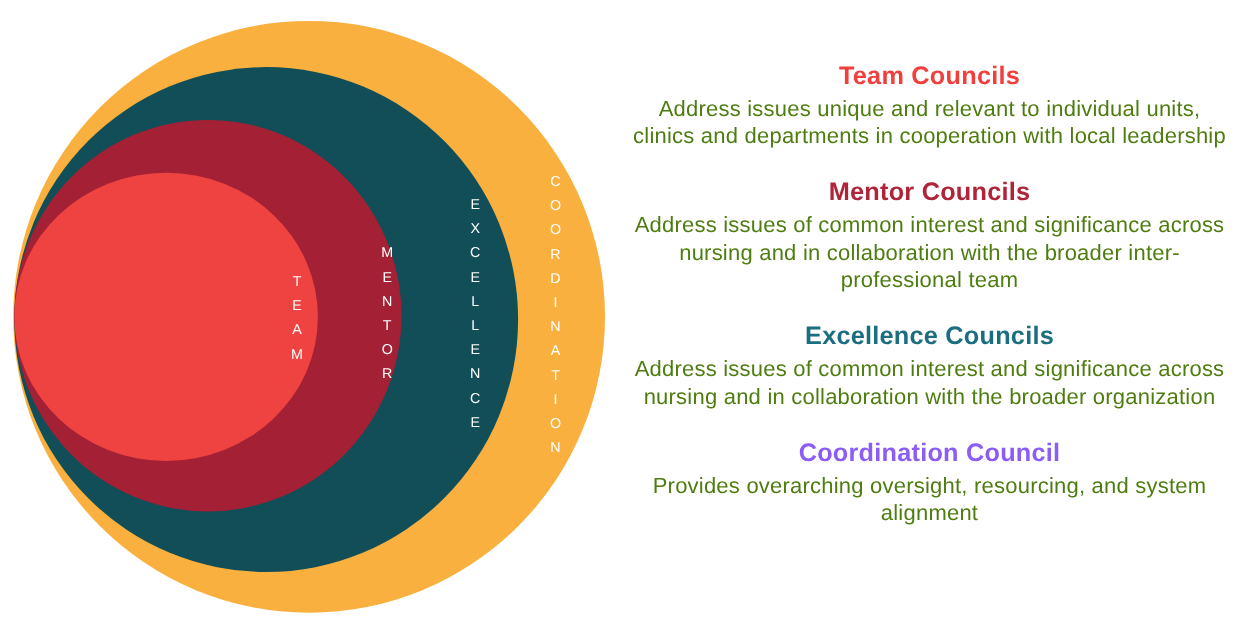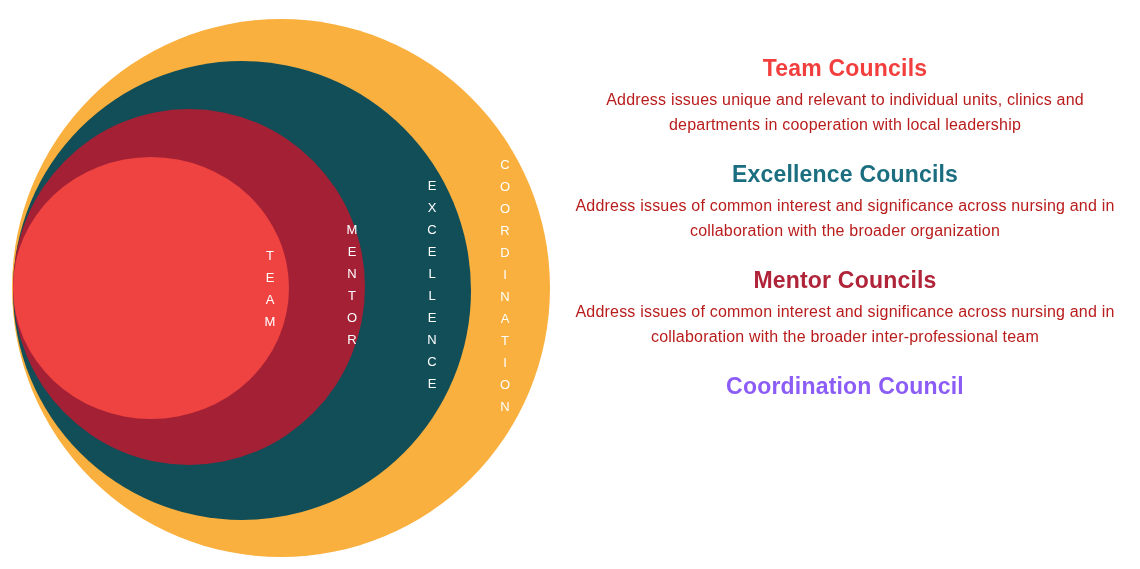--- a/index.html
+++ b/index.html
@@ -53,24 +53,24 @@
   }
   .council-block { margin: 0 0 23px 0; }
   .council-title {
     font-size: 23px;
     line-height: 28px;
     margin: 0 0 5px 0;
     font-weight: bold;
     letter-spacing: 0.2px;
   }
   .council-desc {
-    font-size: 16px;
+    font-size: 20px;
     line-height: 25px;
     margin: 0;
-    color: #b91c1c;
+    color: #4d7c0f;
     letter-spacing: 0.2px;
   }
 </style>
 </head>
 <body>
 
 <div class="canvas">
 
   <div class="diagram">
     <div class="circle c-coordination" style="background: rgb(249, 176, 62);"></div>
@@ -85,27 +85,28 @@
   </div>
 
   <div class="legend">
 
     <div class="council-block">
       <h2 class="council-title" style="color: rgb(242, 63, 62);">Team Councils</h2>
       <p class="council-desc">Address issues unique and relevant to individual units, clinics and departments in cooperation with local leadership</p>
     </div>
 
     <div class="council-block">
+      <h2 class="council-title" style="color: rgb(176, 36, 57);">Mentor Councils</h2>
+      <p class="council-desc">Address issues of common interest and significance across nursing and in collaboration with the broader inter-professional team</p>
+    </div>
+
+    <div class="council-block">
       <h2 class="council-title" style="color: rgb(26, 110, 128);">Excellence Councils</h2>
       <p class="council-desc">Address issues of common interest and significance across nursing and in collaboration with the broader organization</p>
     </div>
 
     <div class="council-block">
-      <h2 class="council-title" style="color: rgb(176, 36, 57);">Mentor Councils</h2>
-      <p class="council-desc">Address issues of common interest and significance across nursing and in collaboration with the broader inter-professional team</p>
-    </div>
-
-    <div class="council-block">
       <h2 class="council-title" style="color: #8b5cf6;">Coordination Council</h2>
+      <p class="council-desc">Provides overarching oversight, resourcing, and system alignment</p>
     </div>
 
   </div>
 </div>
 
 </body></html>

